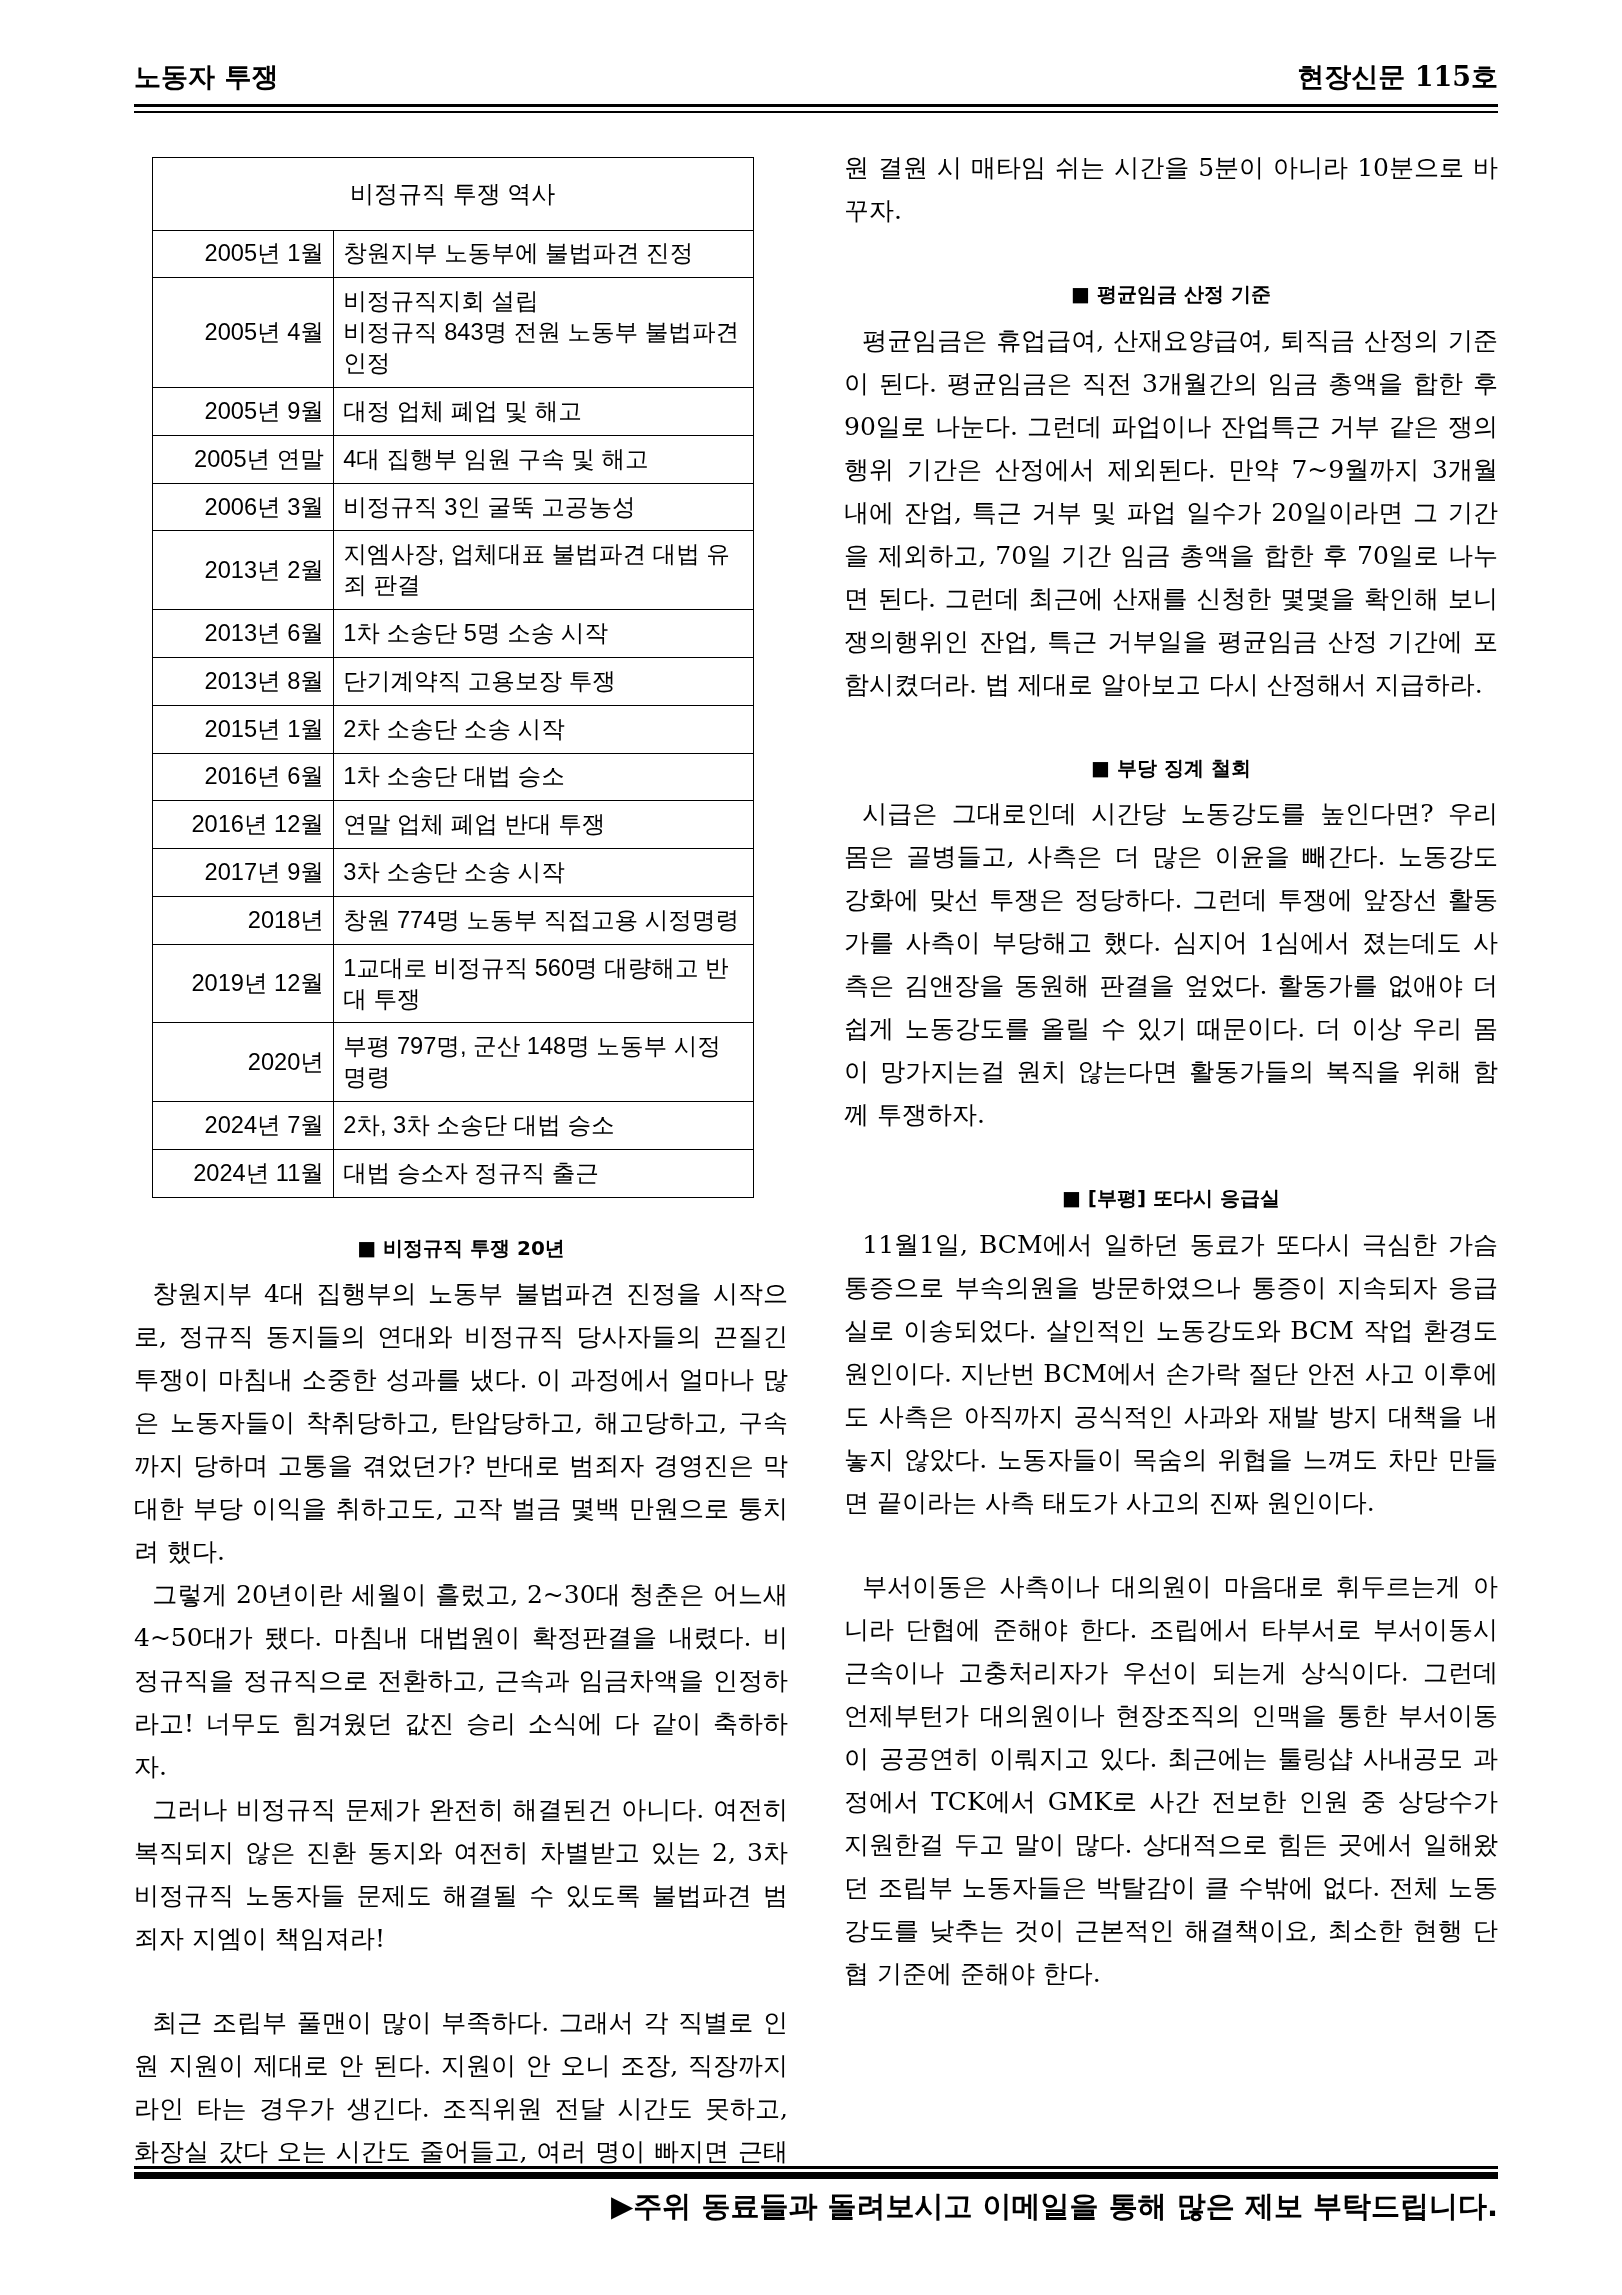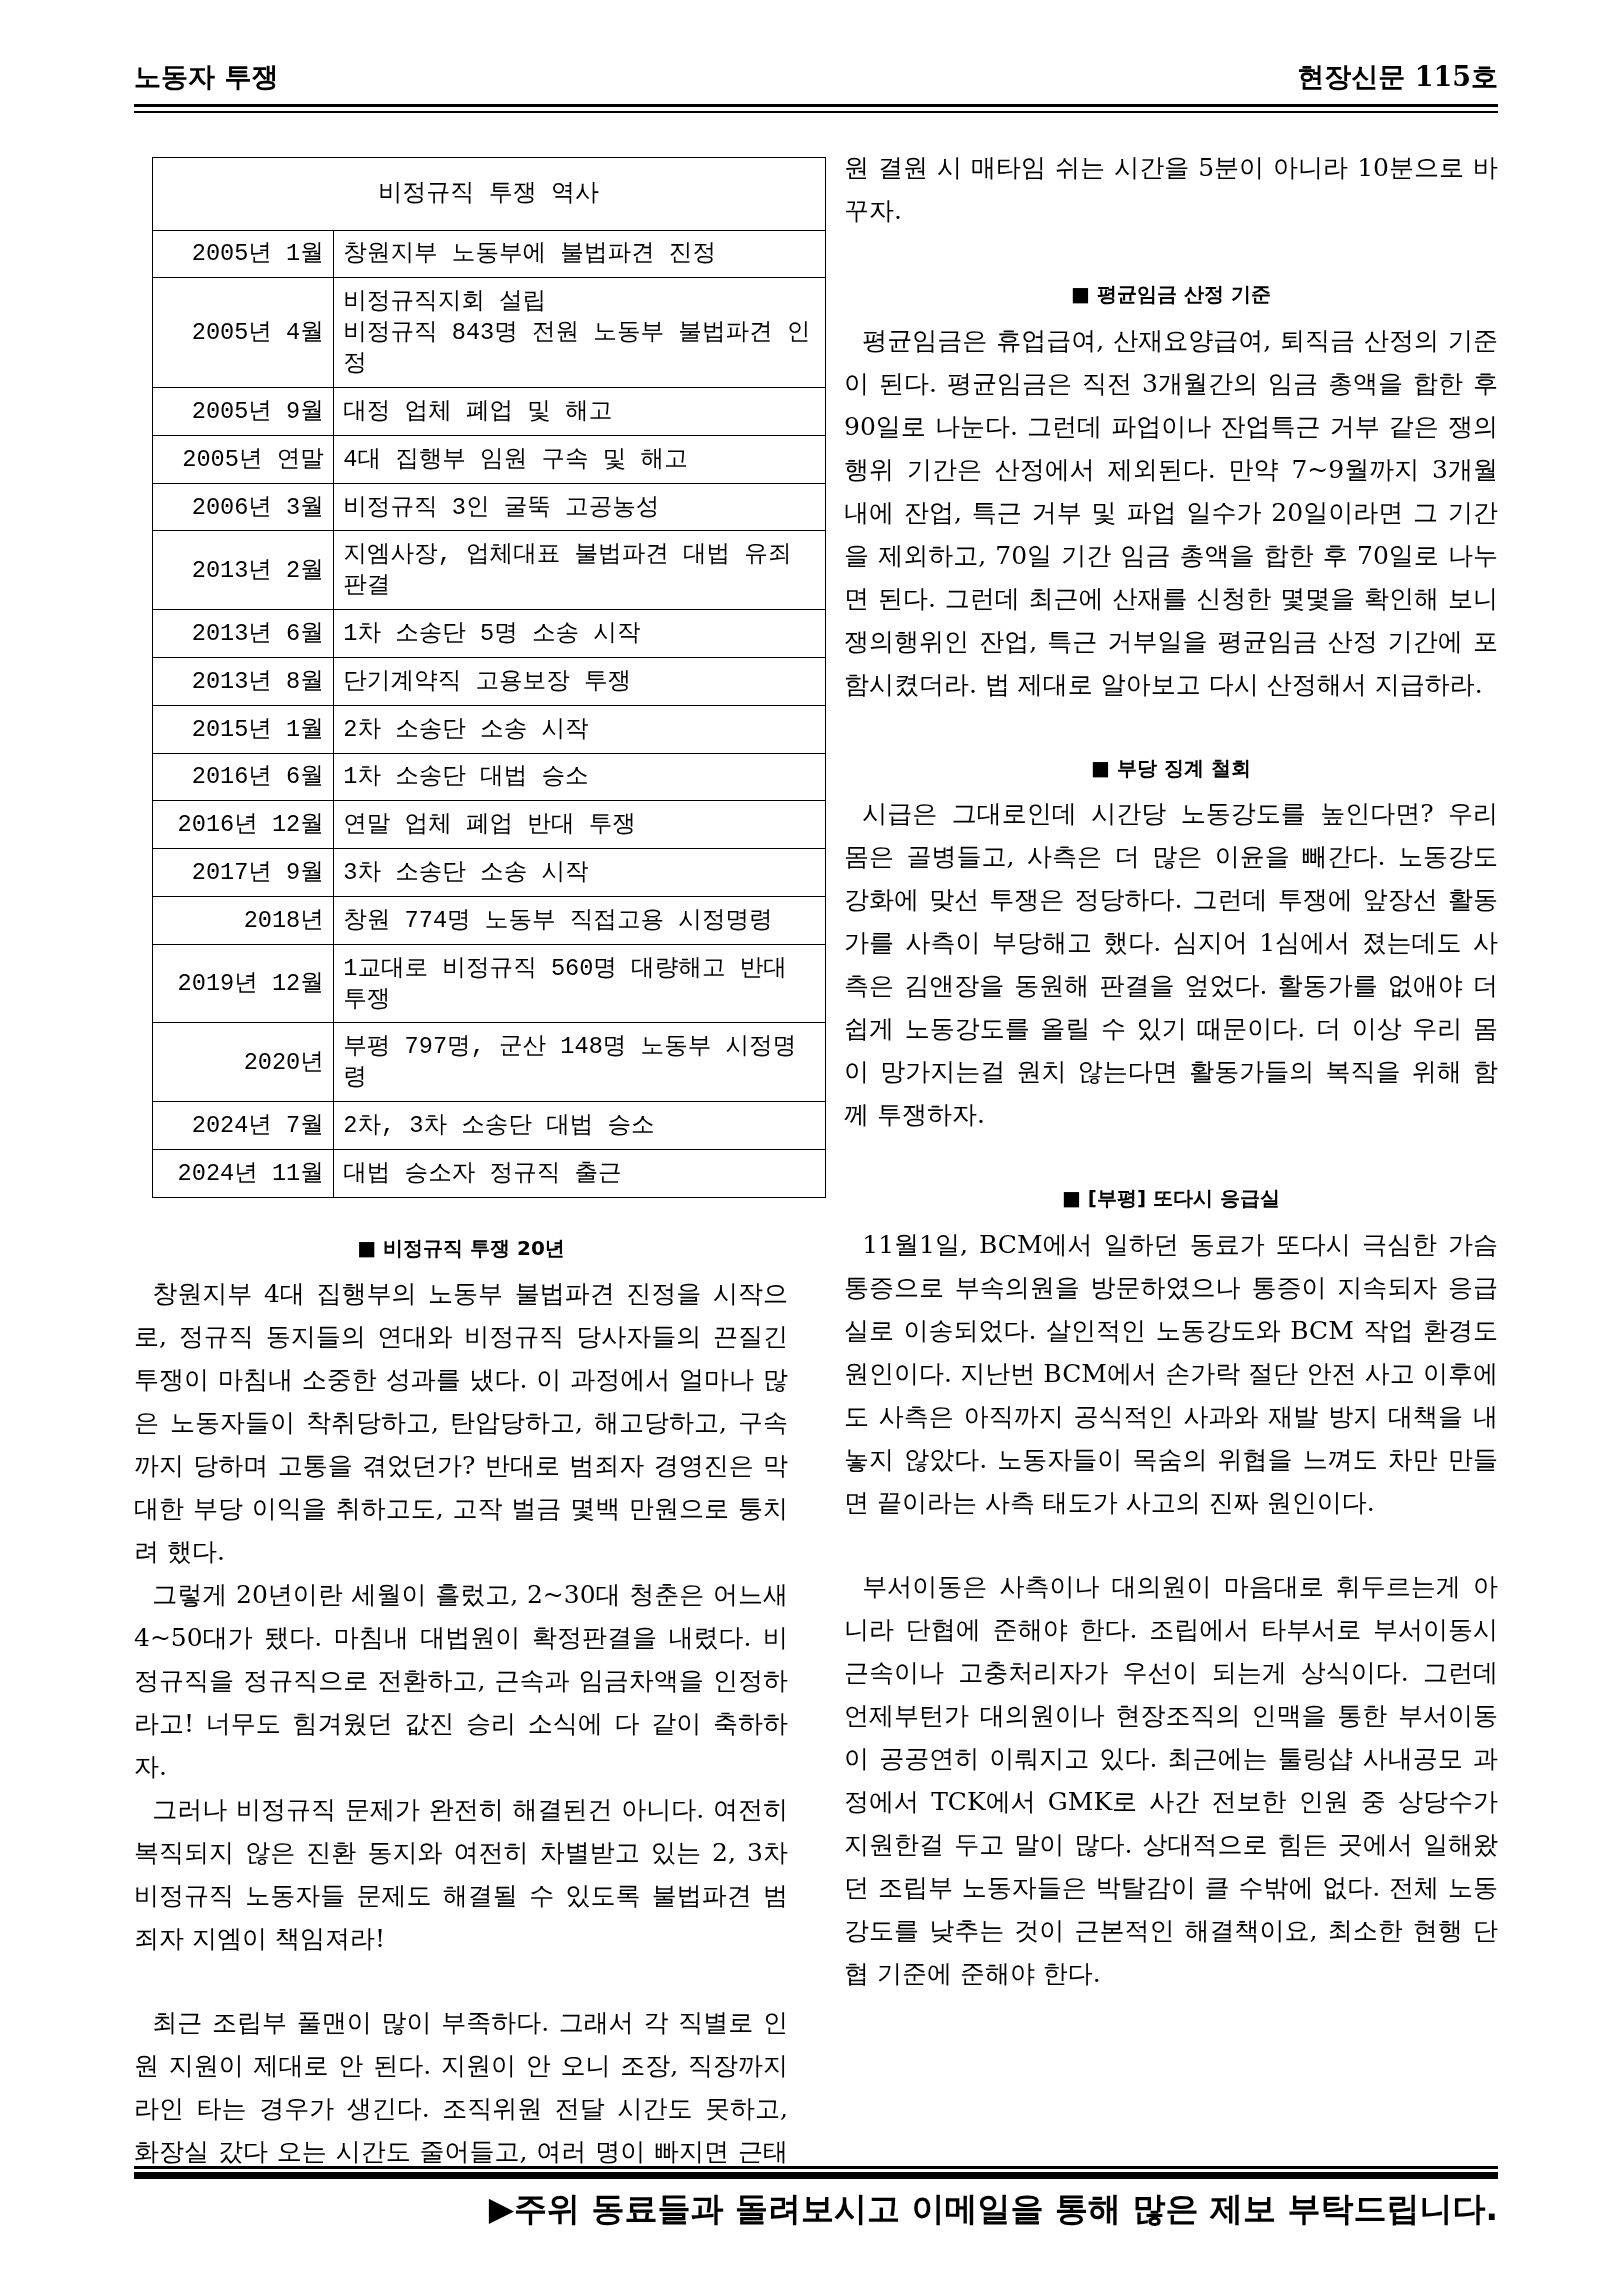--- a/index.html
+++ b/index.html
@@ -34,23 +34,23 @@
     height: 2025px; overflow: hidden;
   }
   .col { width: 654px; flex: 0 0 auto;
     font-size: 25px; line-height: 43px;
     text-align: justify; word-break: break-all;
   }
 
   
   table.history {
     border-collapse: collapse;
-    width: 674px;
+    width: 602px;
     margin: 10.5px 5.2px 0 17.7px;
-    font-family: Liberation Mono, monospace;
+    font-family: Liberation Sans, sans-serif;
     font-size: 23.6px;
   }
   table.history th, table.history td { border: 1.3px solid #000; }
   table.history th {
     font-weight: normal; text-align: center;
     padding: 14.4px 6.5px; font-size: 24px;
   }
   table.history td { padding: 7.9px 9.2px; line-height: 31px; vertical-align: middle; }
   td.c-date  { width: 162px; text-align: right; padding-left: 14.4px; white-space: nowrap; }
   td.c-event { text-align: left; }
@@ -69,21 +69,21 @@
 
   
   .footer-block { position: absolute; left: 134px; width: 1364px; top: 2166px; }
   .footer-rule .thin  { height: 2.6px;  background: #000; }
   .footer-rule .sp    { height: 3.3px; }
   .footer-rule .thick { height: 7.2px; background: #000; }
   .footer-text {
     margin-top: 7.9px;
     text-align: right;
     font-family: "DejaVu Sans", "Liberation Sans", sans-serif;
-    font-weight: bold; font-size: 33px;
+    font-weight: bold; font-size: 29px;
   }
 </style>
 </head>
 <body>
 
 <div class="page">
   <div class="content">
 
     <div class="masthead">
       <span>노동자 투쟁</span>

